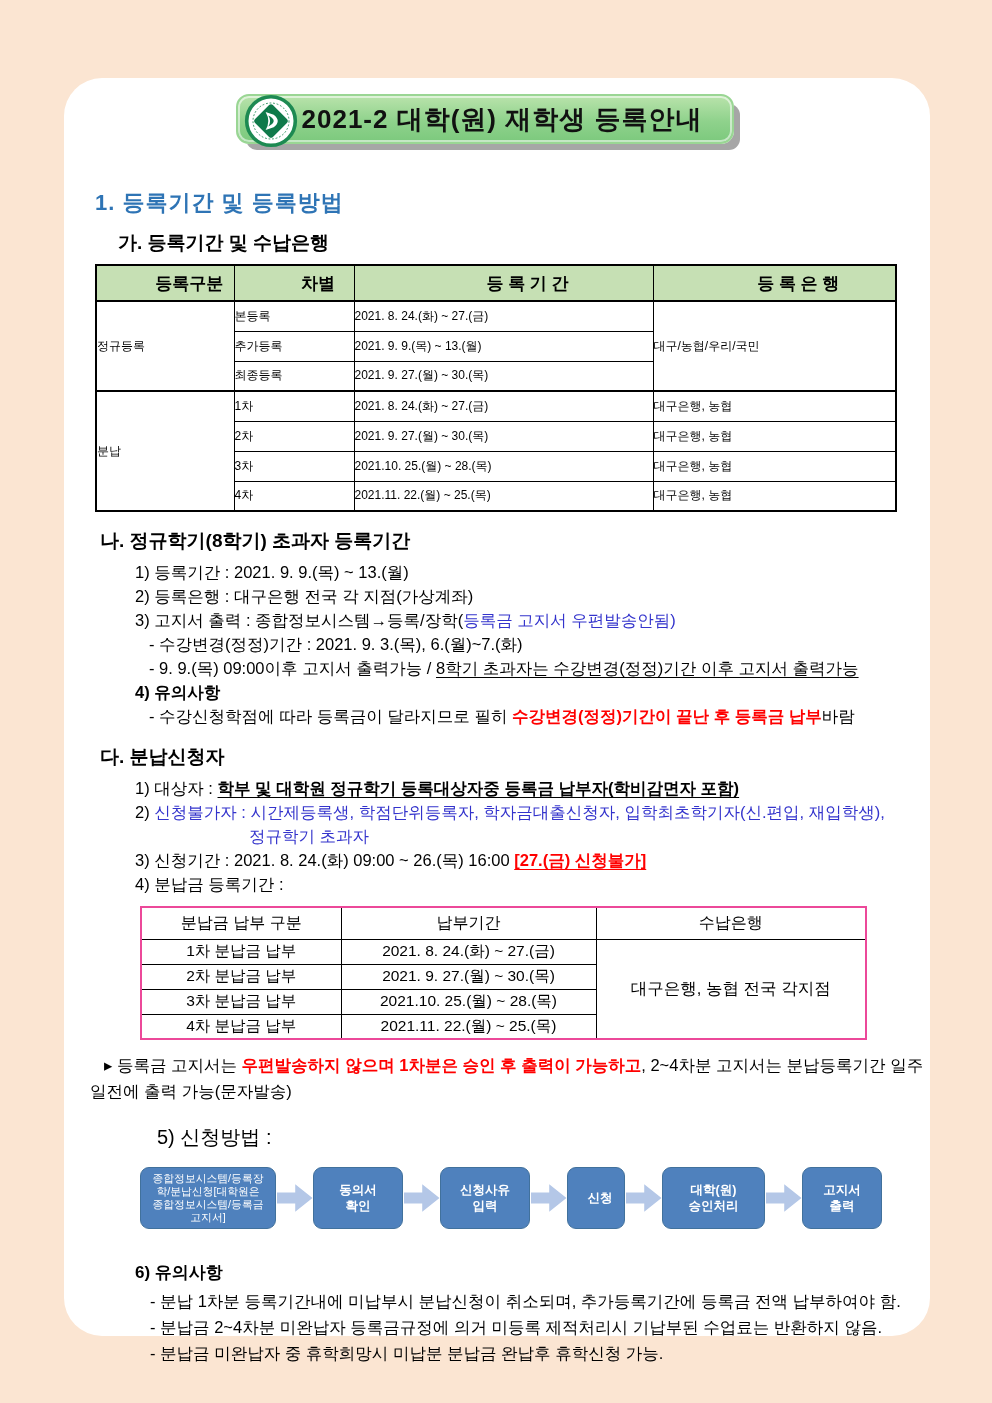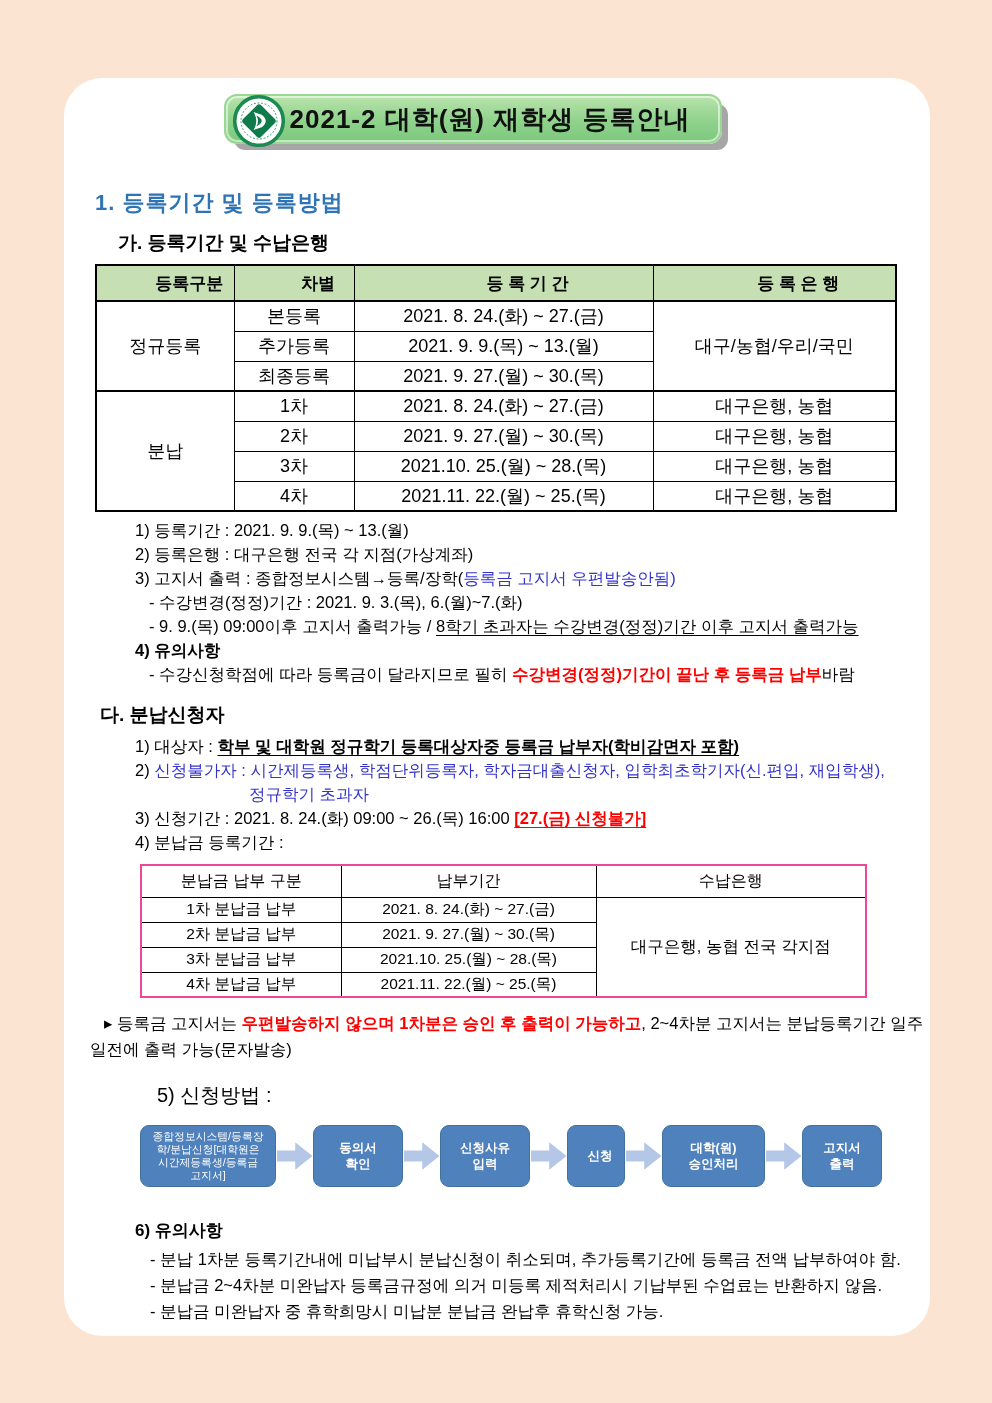--- a/index.html
+++ b/index.html
@@ -11,40 +11,40 @@
     position:relative;
     overflow:hidden;
   }
   .card {
     position:absolute; left:64px; top:78px; width:866px; height:1258px;
     background:#ffffff; border-radius:38px;
   }
   
   .title-row { position:relative; margin:16px 0 0 160px; width:498px; height:50px; }
   .title-bar {
-    position:absolute; left:0; top:0; width:100%; height:100%;
+    position:absolute; left:12px; top:0; width:100%; height:100%;
     background:linear-gradient(180deg,#b9e3ab 0%,#8fd28c 55%,#7cc97d 100%);
     border:2px solid #9ad694; border-radius:13px;
     box-shadow:8px 8px 0 -2px #a6a6a6, inset 0 0 0 2px rgba(255,255,255,.55);
     display:flex; align-items:center;
   }
   .logo { position:absolute; left:6px; top:-2px; width:54px; height:54px; }
   .title-text {
     width:100%; text-align:center; padding-left:34px;
     font-size:26px; font-weight:700; letter-spacing:1px; color:#111;
   }
   
   .h1 { margin:44px 0 0 31px; font-size:22px; font-weight:700; color:#2e74b5; letter-spacing:1px; }
   .h2a { margin:12px 0 3px 54px; font-size:19px; font-weight:700; }
   .h2 { margin:16px 0 0 36px; font-size:19px; font-weight:700; }
   
   table { border-collapse:collapse; table-layout:fixed; }
   .t1 { margin:8px 0 0 31px; width:800px; border:2.5px solid #000; }
   .t1 th { background:#c6e0b4; font-size:17px; font-weight:700; height:36px; border:1.5px solid #000; border-bottom:2.5px solid #000;padding-left:48px; }
-  .t1 td { font-size:18px; text-align:center; height:30px; border:1.5px solid #000; }
+  .t1 td { font-size:12px; text-align:left; height:30px; border:1.5px solid #000; }
   .t1 tr.group-sep td { border-top:2.5px solid #000; }
   .t2 { margin:10px 0 0 76px; width:725px; border:2px solid #ec4899; }
   .t2 th { font-size:16px; font-weight:400; height:32px; border:1px solid #000; }
   .t2 td { font-size:15.5px; text-align:center; height:25px; border:1px solid #000; }
   
   .lines { margin-left:71px; margin-top:6px; font-size:16.5px; line-height:24px; }
   .lines .dash { margin-left:14px; }
   .bold { font-weight:700; }
   .blue { color:#3333cc; }
   .red  { color:#ff0000; font-weight:700; }
@@ -137,20 +137,21 @@
       <td>대구은행, 농협</td>
     </tr>
     <tr>
       <td>4차</td>
       <td>2021.11. 22.(월) ~ 25.(목)</td>
       <td>대구은행, 농협</td>
     </tr>
   </tbody>
     </table>
 
+  <div class="h2">나. 정규학기(8학기) 초과자 등록기간</div>
   <div class="lines">
     <div>1) 등록기간 : 2021. 9. 9.(목) ~ 13.(월)</div>
     <div>2) 등록은행 : 대구은행 전국 각 지점(가상계좌)</div>
     <div><span>3) 고지서 출력 : 종합정보시스템→등록/장학(</span><span class="blue">등록금 고지서 우편발송안됨)</span></div>
     <div class="dash">- 수강변경(정정)기간 : 2021. 9. 3.(목), 6.(월)~7.(화)</div>
     <div class="dash"><span>- 9. 9.(목) 09:00이후 고지서 출력가능 / </span><span class="u">8학기 초과자는 수강변경(정정)기간 이후 고지서 출력가능</span></div>
     <div class="bold">4) 유의사항</div>
     <div class="dash"><span>- 수강신청학점에 따라 등록금이 달라지므로 필히 </span><span class="red">수강변경(정정)기간이 끝난 후 등록금 납부</span><span>바람</span></div>
   </div>
 
@@ -197,21 +198,21 @@
 
   <div class="note-para">
     <span>▸</span><span> 등록금 고지서는 </span><span class="red">우편발송하지 않으며 1차분은 승인 후 출력이 가능하고</span><span>, 2~4차분 고지서는 분납등록기간 일주일전에 출력 가능(문자발송)</span>
   </div>
 
   <div class="c5">5) 신청방법 :</div>
 
   <div class="flow">
     <div class="fbox first">종합정보시스템/등록장
 학/분납신청[대학원은
-시간제등록생/등록금
+종합정보시스템/등록금
 고지서]</div>
     <div class="arrow"></div>
     <div class="fbox w90">동의서
 확인</div>
     <div class="arrow"></div>
     <div class="fbox w90">신청사유
 입력</div>
     <div class="arrow"></div>
     <div class="fbox w58">신청</div>
     <div class="arrow"></div>

